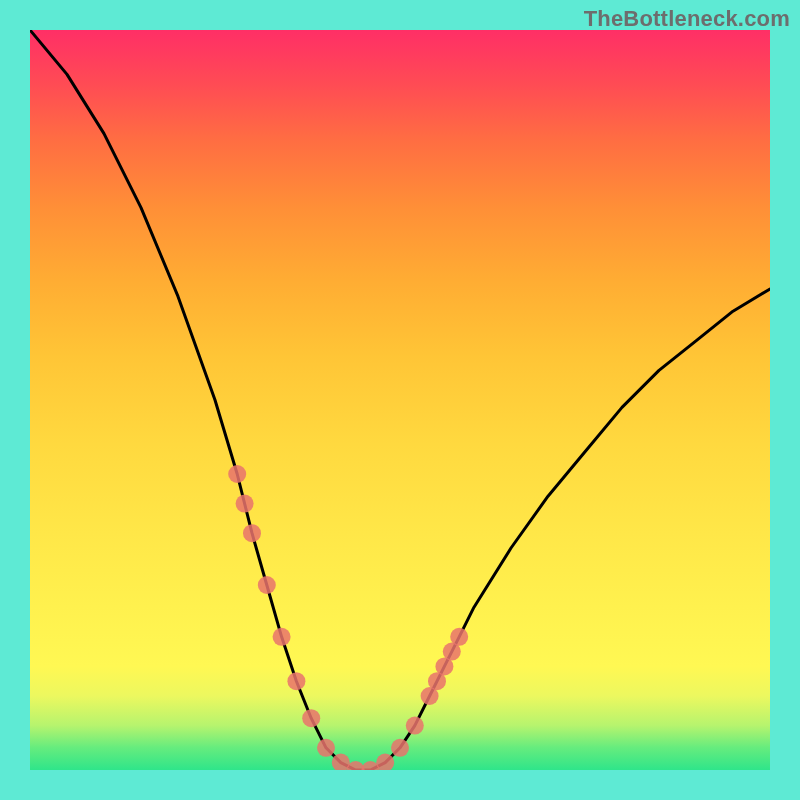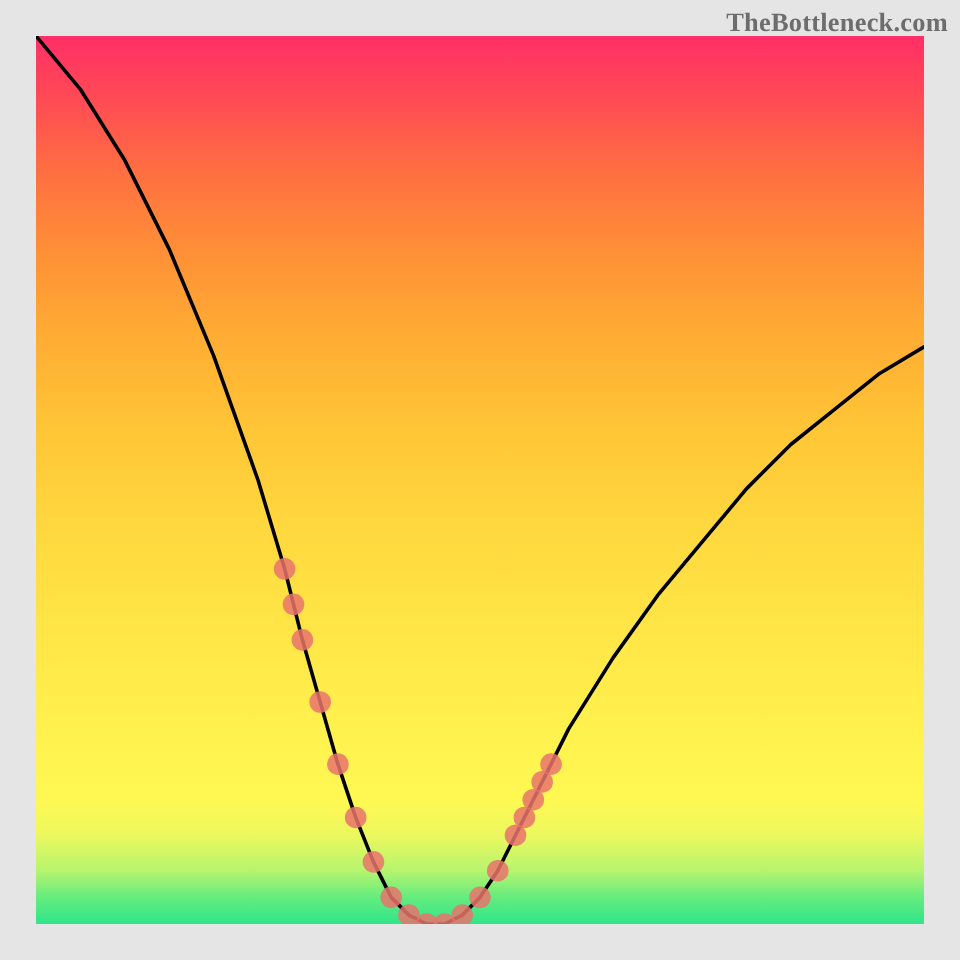--- a/index.html
+++ b/index.html
@@ -8,22 +8,21 @@
     width: 800px;
     height: 800px;
     overflow: hidden;
     background: #000;
     font-family: Arial, Helvetica, sans-serif;
   }
   .stage {
     position: relative;
     width: 800px;
     height: 800px;
-    background: #e5e5e5;
-    font-family: Liberation Serif, serif;
+    background: #5eead4;
   }
   .plot {
     position: absolute;
     left: 30px;
     top: 30px;
     width: 740px;
     height: 740px;
     
     background: linear-gradient(
       to top,

